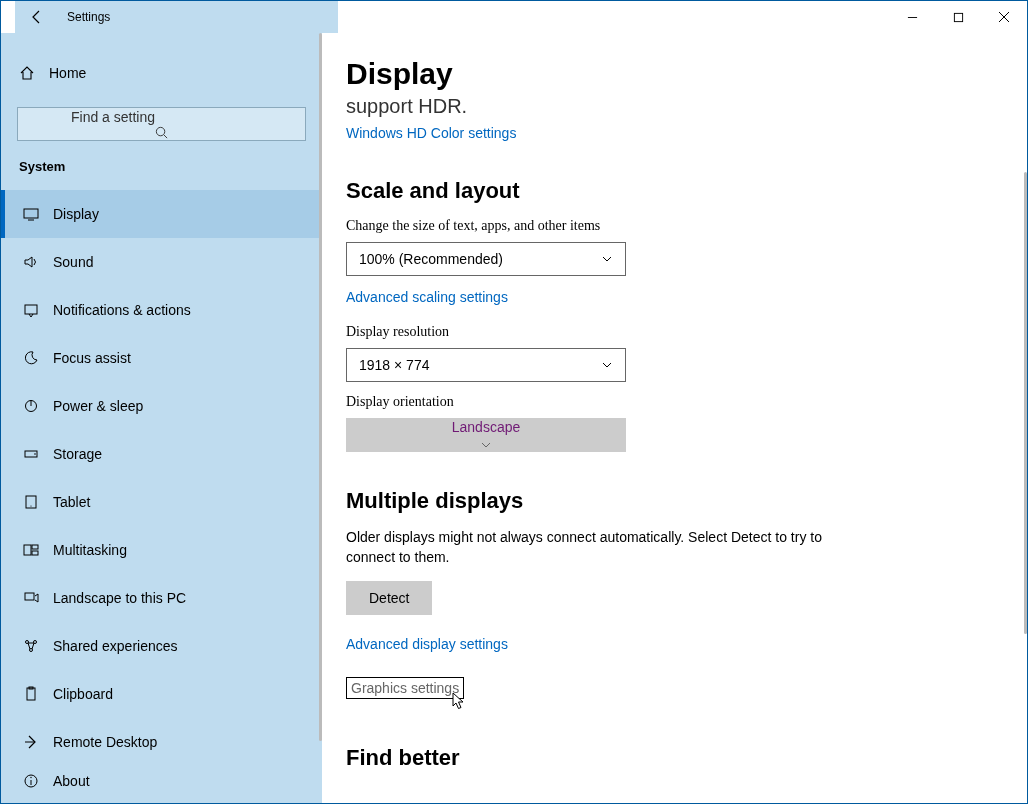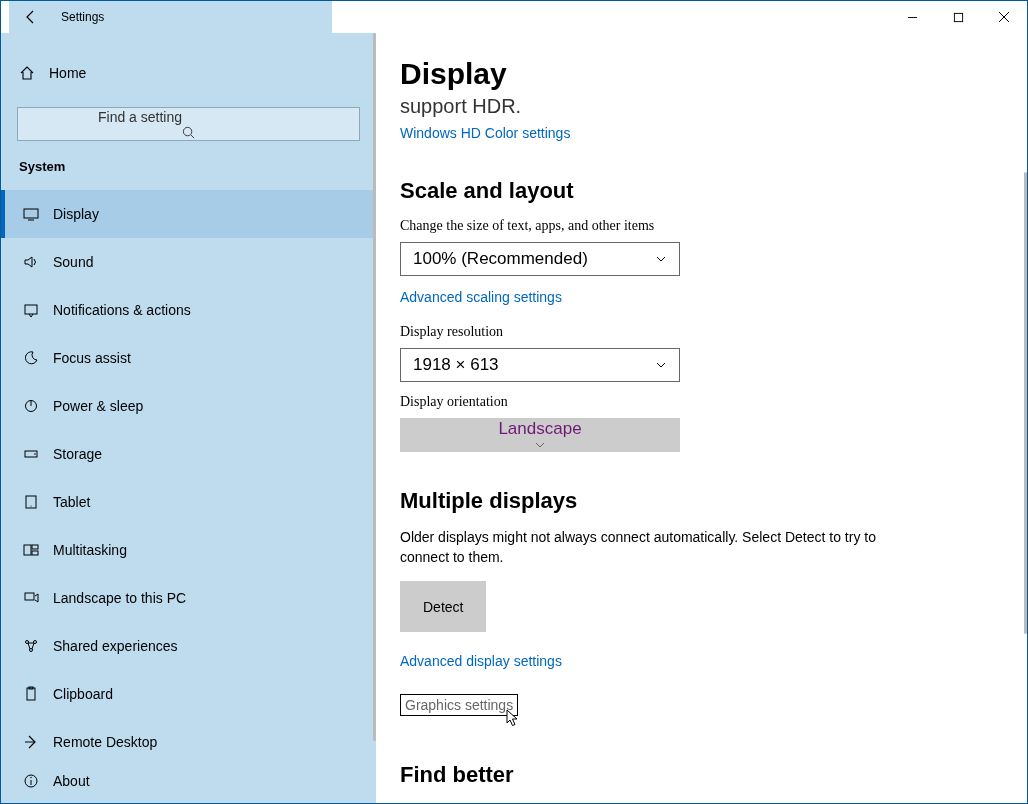--- a/index.html
+++ b/index.html
@@ -1,48 +1,48 @@
 <!DOCTYPE html>
 <html><head>
 <meta charset="utf-8">
 <style>
   * { box-sizing: border-box; margin: 0; padding: 0; font-family: "Segoe UI", Arial, sans-serif; }
   body { width: 1028px; height: 804px; background: #fff; overflow: hidden; position: relative; }
   .window { width: 1028px; height: 804px; border: 1px solid #005a9e; display: flex; flex-direction: column; }
   .titlebar { height: 32px; background: #fff; display: flex; align-items: center; justify-content: flex-end; position: relative; }
-  .titlebar-left { position: absolute; left: 8px; top: 0; height: 32px; display: flex; align-items: center; background: #bfdcef; width: 323px; }
+  .titlebar-left { position: absolute; left: 14px; top: 0; height: 32px; display: flex; align-items: center; background: #bfdcef; width: 323px; }
   .back-btn { width: 44px; height: 32px; display: flex; align-items: center; justify-content: center; cursor: pointer; }
   .titlebar-title { font-size: 12px; color: #000; margin-left: 8px; }
   .caption-btn { width: 46px; height: 32px; display: flex; align-items: center; justify-content: center; cursor: pointer; }
   .body-area { flex: 1; display: flex; overflow: hidden; }
-  .sidebar { width: 375px; background: #bfdcef; display: flex; flex-direction: column; padding-top: 20px; overflow-y: auto; position: relative; }
+  .sidebar { width: 321px; background: #bfdcef; display: flex; flex-direction: column; padding-top: 20px; overflow-y: auto; position: relative; }
   .home-row { display: flex; align-items: center; height: 40px; padding-left: 18px; cursor: pointer; margin-bottom: 14px; }
   .home-row .icon-slot { width: 30px; display: flex; align-items: center; }
   .home-row .label { font-size: 14px; color: #000; }
   .search-box { margin: 0 16px 18px 16px; height: 34px; border: 1px solid #8aa9bc; background: #d5e8f4; display: flex; align-items: center; padding: 0 8px; flex-direction: column; }
   .search-box input { flex: 1; background: transparent; border: none; outline: none; font-size: 14px; color: #333; }
   .search-box input::placeholder { color: #333; }
   .cat-label { font-size: 13px; font-weight: 600; color: #000; padding-left: 18px; margin-bottom: 16px; }
   .nav-item { display: flex; align-items: center; height: 48px; padding-left: 18px; cursor: pointer; border-left: 4px solid transparent; }
   .nav-item.active { background: #a6cce7; border-left: 4px solid #0067c0; }
   .nav-item .icon-slot { width: 30px; display: flex; align-items: center; }
   .nav-item .label { font-size: 14px; color: #000; }
   .icon-slot svg { width: 16px; height: 16px; }
   .main { flex: 1; background: #fff; padding: 24px 40px 0 24px; overflow-y: auto; position: relative; }
   .page-title { font-size: 30px; font-weight: 600; color: #000; margin-bottom: 4px; }
   .note-text { font-size: 20px; color: #333; margin-bottom: 6px; }
   .link { font-size: 14px; color: #0067c0; cursor: pointer; display: inline-block; }
   .section { margin-top: 36px; }
   .section-h { font-size: 22px; font-weight: 600; color: #000; margin-bottom: 14px; }
   .field-label { font-size: 14px; color: #000; margin-bottom: 8px; font-family: Liberation Serif, serif; }
-  .combo { width: 280px; height: 34px; border: 1px solid #666; background: #fff; display: flex; align-items: center; padding: 0 12px; justify-content: space-between; cursor: pointer; margin-bottom: 12px; font-size: 17px; }
+  .combo { width: 280px; height: 34px; border: 1px solid #666; background: #fff; display: flex; align-items: center; padding: 0 12px; justify-content: space-between; cursor: pointer; margin-bottom: 12px; font-size: 14px; }
   .combo.disabled { background: #ccc; border-color: #ccc; color: #701a75; cursor: default; flex-direction: column; }
   .chev { width: 12px; height: 12px; }
   .body-text { font-size: 14px; color: #000; max-width: 480px; margin-bottom: 14px; line-height: 1.4; }
-  .btn { height: 51px; padding: 0 22px; background: #ccc; border: 1px solid #ccc; font-size: 14px; cursor: pointer; margin-bottom: 20px; }
+  .btn { height: 34px; padding: 0 22px; background: #ccc; border: 1px solid #ccc; font-size: 14px; cursor: pointer; margin-bottom: 20px; }
   .link-focused { font-size: 14px; color: #666; border: 1px solid #000; padding: 2px 4px; display: inline-block; cursor: pointer; position: relative; }
   .cursor-img { position: absolute; right: -5px; bottom: -14px; }
   .scroll-track { position: absolute; right: 0; top: 0; width: 3px; height: 100%; }
   .scroll-thumb { position: absolute; right: 0; width: 3px; background: #bbb; border-radius: 2px; }
 </style>
 </head>
 <body>
 
 <div class="window">
   <div class="titlebar">
@@ -228,21 +228,21 @@
         <div class="combo">
           <span>100% (Recommended)</span>
           <svg class="chev" viewBox="0 0 12 12">
               <path d="M2 4 L6 8 L10 4" stroke="#000" fill="none"></path>
             </svg>
         </div>
         <a class="link">Advanced scaling settings</a>
 
         <div class="field-label" style="margin-top:18px">Display resolution</div>
         <div class="combo">
-          <span>1918 × 613</span>
+          <span>1918 × 774</span>
           <svg class="chev" viewBox="0 0 12 12">
               <path d="M2 4 L6 8 L10 4" stroke="#000" fill="none"></path>
             </svg>
         </div>
 
         <div class="field-label">Display orientation</div>
         <div class="combo disabled">
           <span>Landscape</span>
           <svg class="chev" viewBox="0 0 12 12">
               <path d="M2 4 L6 8 L10 4" stroke="#666" fill="none"></path>

